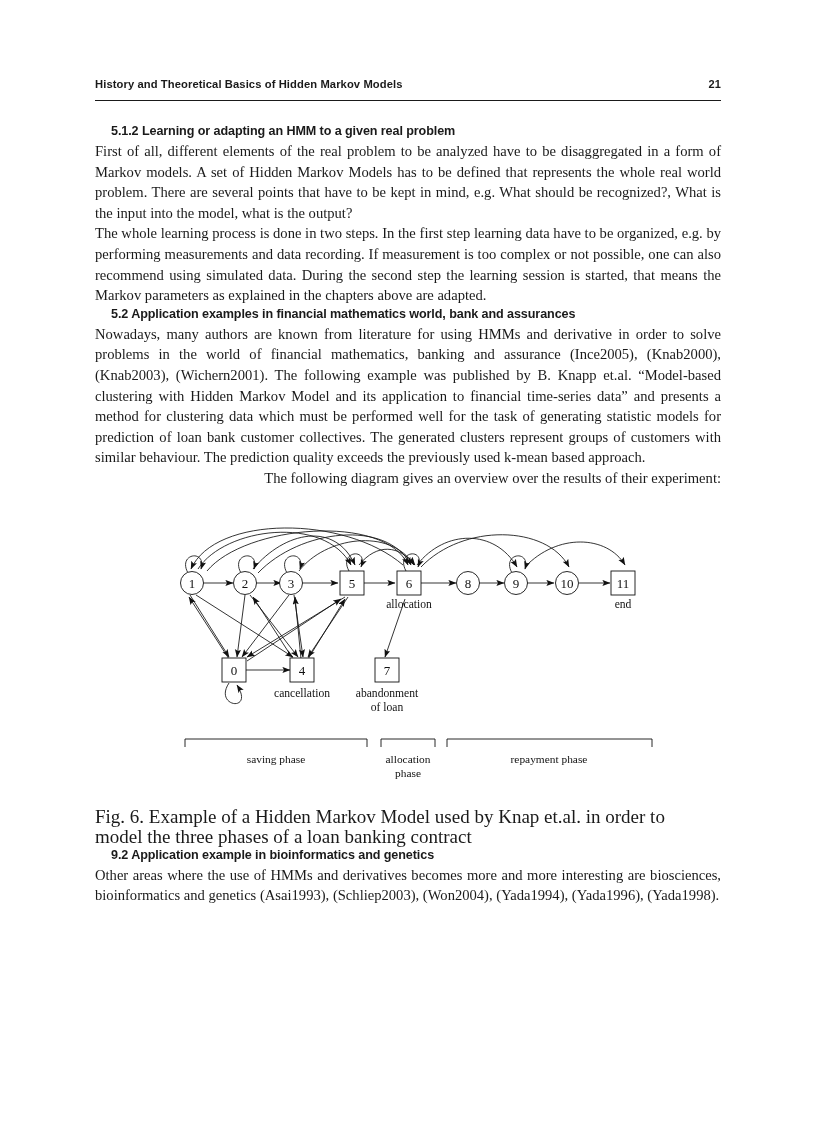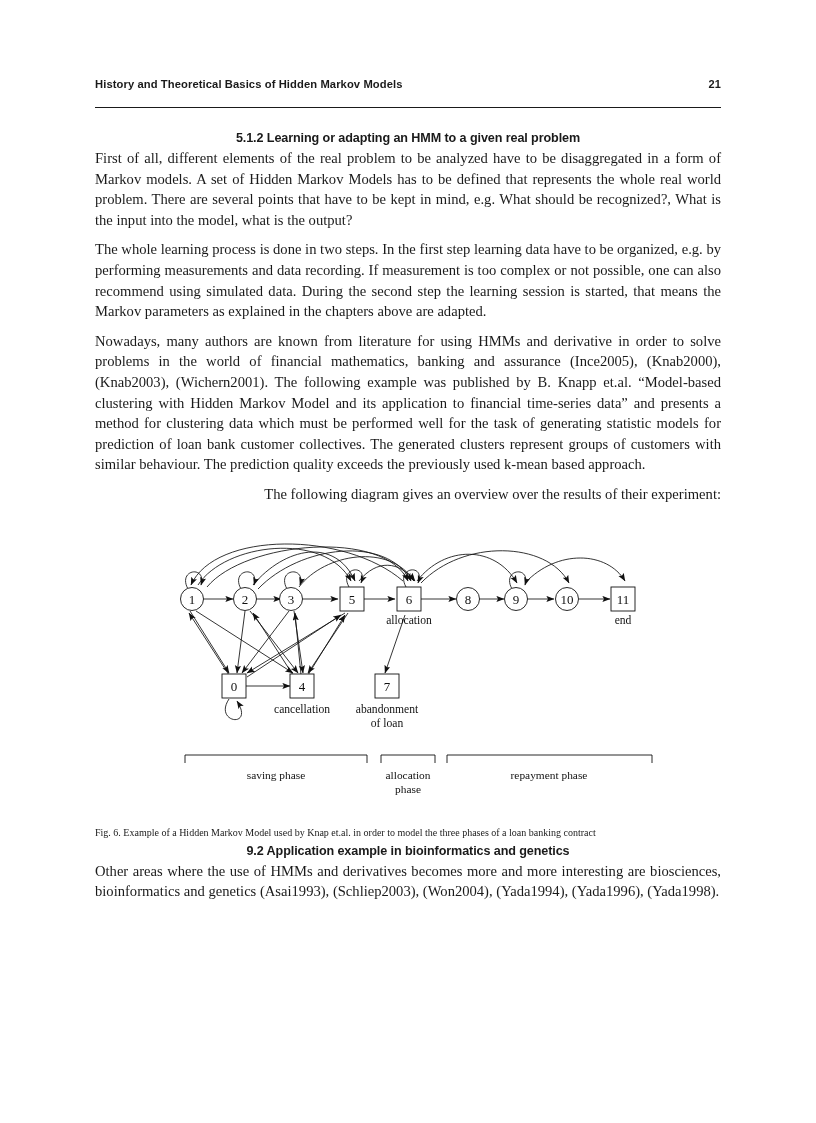--- a/index.html
+++ b/index.html
@@ -26,52 +26,51 @@
   
   .runhead {
     display: flex;
     align-items: baseline;
     justify-content: space-between;
     font-family: "Liberation Sans", "DejaVu Sans", sans-serif;
     font-size: 11.2px;
     font-weight: 600;
     letter-spacing: 0.1px;
     color: #1a1a1a;
-    padding-bottom: 17px;
+    padding-bottom: 10px;
     border-bottom: 1.6px solid #1a1a1a;
   }
   .runhead .pageno { font-size: 11px; font-weight: 700; }
 
   
   h2.sec {
     font-family: "Liberation Sans", "DejaVu Sans", sans-serif;
     font-size: 12.6px;
     font-weight: bold;
-    margin: 0 0 1px 0;
+    margin: 0 0 1px 16px;
     line-height: 1.35;
     letter-spacing: -0.1px;
-    text-align: center;
   }
   .gap-before { margin-top: 24px; }
 
   
   p.body {
     margin: 0;
     font-size: 14.6px;
     line-height: 20.6px;
     text-align: justify;
     text-justify: inter-word;
     hyphens: none;
   }
   p.body.last { text-align: right; }
-  p.body + p.body { margin-top: 9px; }
+  p.body + p.body { margin-top: 0; }
 
   .caption {
     margin: 10px 4px 0 0;
-    font-size: 10px;
+    font-size: 19px;
     line-height: 20px;
     text-align: left;
   }
 
   
   .figure {
     position: relative;
     width: 626px;
     height: 290px;
     margin-top: 18px;
@@ -102,20 +101,21 @@
 
     <div class="runhead">
       <span>History and Theoretical Basics of Hidden Markov Models</span>
       <span class="pageno">21</span>
     </div>
 
     <h2 class="sec" style="margin-top:22px;">5.1.2 Learning or adapting an HMM to a given real problem</h2>
     <p class="body">First of all, different elements of the real problem to be analyzed have to be disaggregated in a form of Markov models. A set of Hidden Markov Models has to be defined that represents the whole real world problem. There are several points that have to be kept in mind, e.g. What should be recognized?, What is the input into the model, what is the output?</p>
     <p class="body">The whole learning process is done in two steps. In the first step learning data have to be organized, e.g. by performing measurements and data recording. If measurement is too complex or not possible, one can also recommend using simulated data. During the second step the learning session is started, that means the Markov parameters as explained in the chapters above are adapted.</p>
 
+    <h2 class="sec gap-before">5.2 Application examples in financial mathematics world, bank and assurances</h2>
     <p class="body">Nowadays, many authors are known from literature for using HMMs and derivative in order to solve problems in the world of financial mathematics, banking and assurance (Ince2005), (Knab2000), (Knab2003), (Wichern2001). The following example was published by B. Knapp et.al. “Model-based clustering with Hidden Markov Model and its application to financial time-series data” and presents a method for clustering data which must be performed well for the task of generating statistic models for prediction of loan bank customer collectives. The generated clusters represent groups of customers with similar behaviour. The prediction quality exceeds the previously used k-mean based approach.</p>
     <p class="body last">The following diagram gives an overview over the results of their experiment:</p>
 
     <div class="figure">
       <svg width="626" height="290" viewBox="0 0 626 290">
         <defs>
           <marker id="ah" markerWidth="9" markerHeight="9" refX="7.6" refY="3.1" orient="auto" markerUnits="userSpaceOnUse">
             <path d="M0,0 L8,3.1 L0,6.2 L1.6,3.1 Z" fill="#111"></path>
           </marker>
         </defs>

